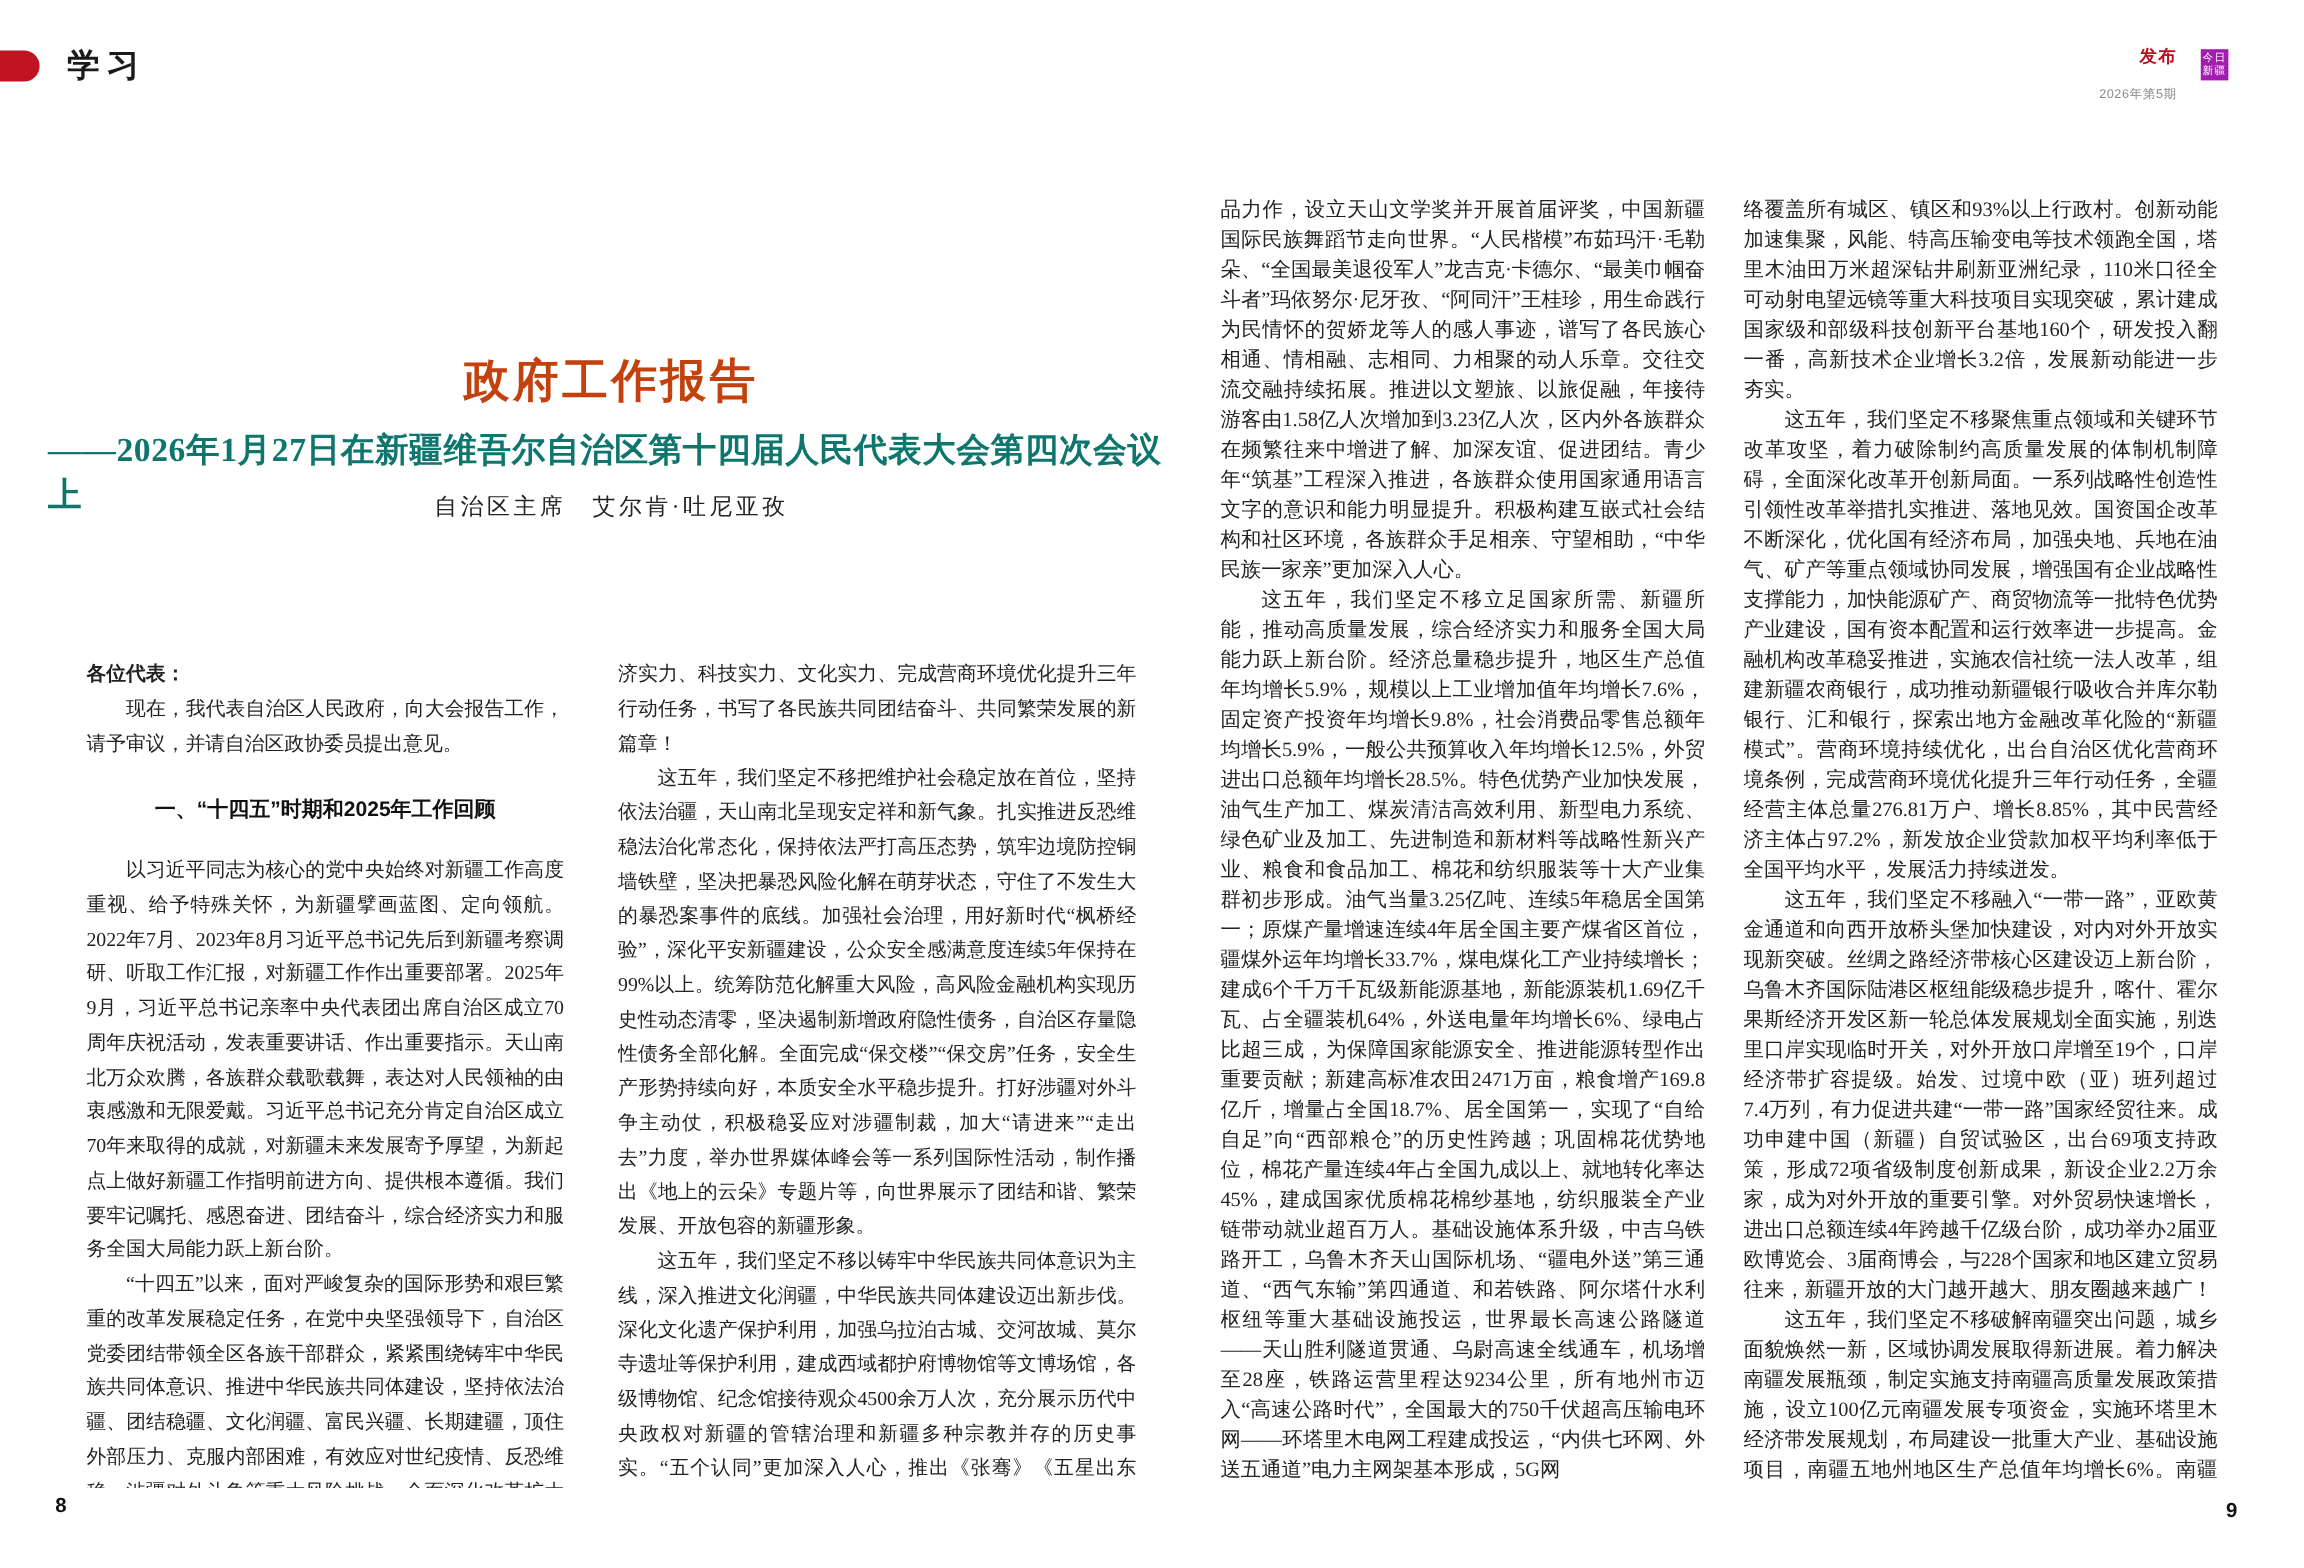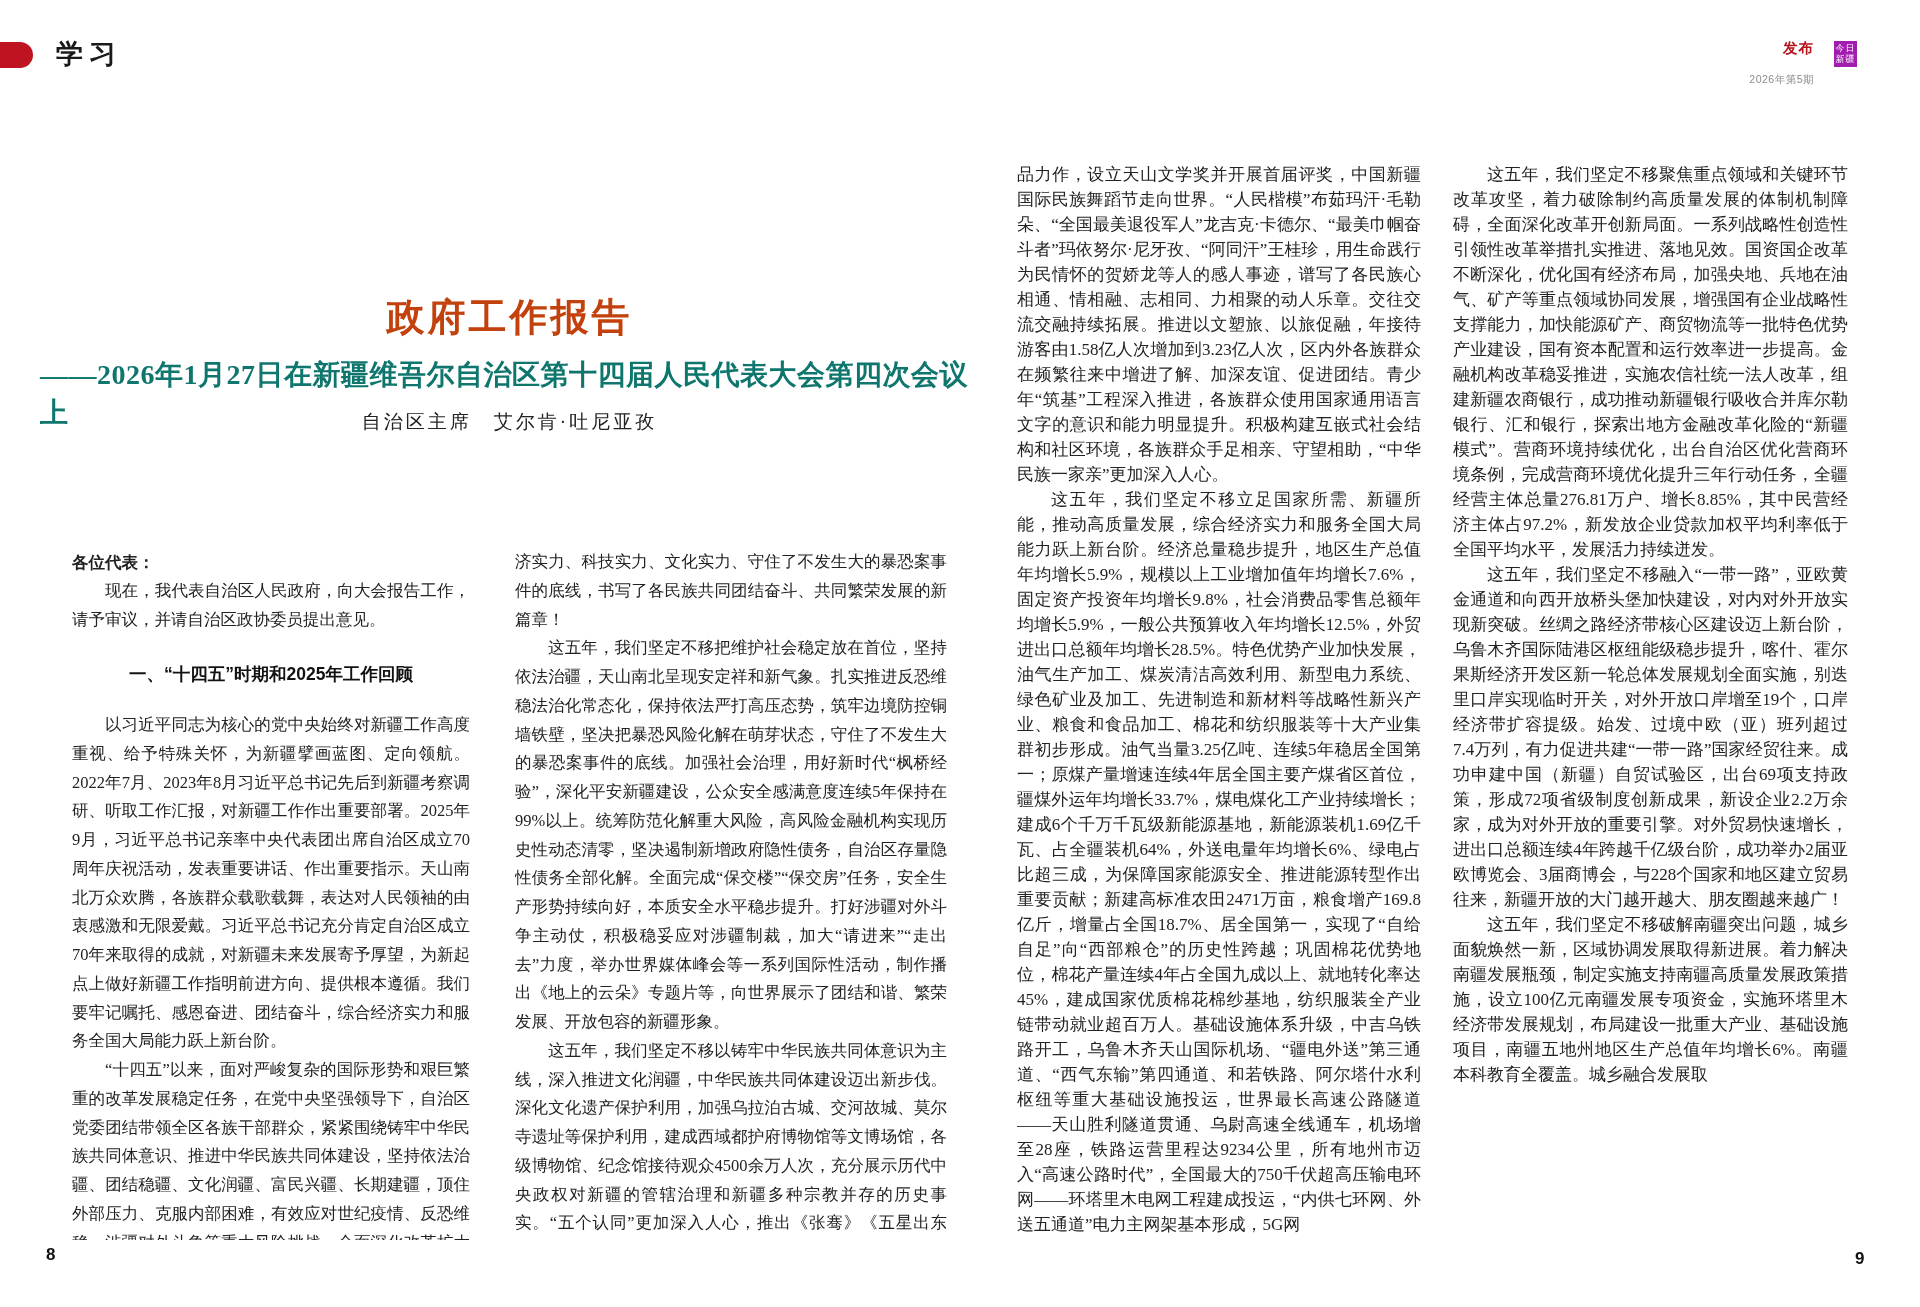--- a/index.html
+++ b/index.html
@@ -96,30 +96,31 @@
 
 <div class="col col-left" style="left:72px;top:548px;width:398px;height:692px;">
   <p class="salutation">各位代表：</p>
   <p class="para">现在，我代表自治区人民政府，向大会报告工作，请予审议，并请自治区政协委员提出意见。</p>
   <h3 class="section-heading">一、“十四五”时期和2025年工作回顾</h3>
   <p class="para">以习近平同志为核心的党中央始终对新疆工作高度重视、给予特殊关怀，为新疆擘画蓝图、定向领航。2022年7月、2023年8月习近平总书记先后到新疆考察调研、听取工作汇报，对新疆工作作出重要部署。2025年9月，习近平总书记亲率中央代表团出席自治区成立70周年庆祝活动，发表重要讲话、作出重要指示。天山南北万众欢腾，各族群众载歌载舞，表达对人民领袖的由衷感激和无限爱戴。习近平总书记充分肯定自治区成立70年来取得的成就，对新疆未来发展寄予厚望，为新起点上做好新疆工作指明前进方向、提供根本遵循。我们要牢记嘱托、感恩奋进、团结奋斗，综合经济实力和服务全国大局能力跃上新台阶。</p>
   <p class="para">“十四五”以来，面对严峻复杂的国际形势和艰巨繁重的改革发展稳定任务，在党中央坚强领导下，自治区党委团结带领全区各族干部群众，紧紧围绕铸牢中华民族共同体意识、推进中华民族共同体建设，坚持依法治疆、团结稳疆、文化润疆、富民兴疆、长期建疆，顶住外部压力、克服内部困难，有效应对世纪疫情、反恐维稳、涉疆对外斗争等重大风险挑战，全面深化改革扩大开放，紧贴民生推动高质量发展，新疆步入了发展最好、变化最大、各族群众得实惠最多的历史时期，“十四五”规划主要目标任务胜利完成，新疆经</p>
 </div>
 
 <div class="col col-left" style="left:515px;top:548px;width:432px;height:692px;">
-  <p class="cont">济实力、科技实力、文化实力、守住了不发生大的暴恐案事件的底线，书写了各民族共同团结奋斗、共同繁荣发展的新篇章！</p>
+  <p class="cont">济实力、科技实力、文化实力、完成营商环境优化提升三年行动任务，书写了各民族共同团结奋斗、共同繁荣发展的新篇章！</p>
   <p class="para">这五年，我们坚定不移把维护社会稳定放在首位，坚持依法治疆，天山南北呈现安定祥和新气象。扎实推进反恐维稳法治化常态化，保持依法严打高压态势，筑牢边境防控铜墙铁壁，坚决把暴恐风险化解在萌芽状态，守住了不发生大的暴恐案事件的底线。加强社会治理，用好新时代“枫桥经验”，深化平安新疆建设，公众安全感满意度连续5年保持在99%以上。统筹防范化解重大风险，高风险金融机构实现历史性动态清零，坚决遏制新增政府隐性债务，自治区存量隐性债务全部化解。全面完成“保交楼”“保交房”任务，安全生产形势持续向好，本质安全水平稳步提升。打好涉疆对外斗争主动仗，积极稳妥应对涉疆制裁，加大“请进来”“走出去”力度，举办世界媒体峰会等一系列国际性活动，制作播出《地上的云朵》专题片等，向世界展示了团结和谐、繁荣发展、开放包容的新疆形象。</p>
   <p class="para">这五年，我们坚定不移以铸牢中华民族共同体意识为主线，深入推进文化润疆，中华民族共同体建设迈出新步伐。深化文化遗产保护利用，加强乌拉泊古城、交河故城、莫尔寺遗址等保护利用，建成西域都护府博物馆等文博场馆，各级博物馆、纪念馆接待观众4500余万人次，充分展示历代中央政权对新疆的管辖治理和新疆多种宗教并存的历史事实。“五个认同”更加深入人心，推出《张骞》《五星出东方》《本巴》《我的阿勒泰》等一批深受各族群众喜爱的精</p>
 </div>
 
 <div class="col col-right" style="left:1017px;top:162px;width:404px;height:1078px;">
   <p class="cont">品力作，设立天山文学奖并开展首届评奖，中国新疆国际民族舞蹈节走向世界。“人民楷模”布茹玛汗·毛勒朵、“全国最美退役军人”龙吉克·卡德尔、“最美巾帼奋斗者”玛依努尔·尼牙孜、“阿同汗”王桂珍，用生命践行为民情怀的贺娇龙等人的感人事迹，谱写了各民族心相通、情相融、志相同、力相聚的动人乐章。交往交流交融持续拓展。推进以文塑旅、以旅促融，年接待游客由1.58亿人次增加到3.23亿人次，区内外各族群众在频繁往来中增进了解、加深友谊、促进团结。青少年“筑基”工程深入推进，各族群众使用国家通用语言文字的意识和能力明显提升。积极构建互嵌式社会结构和社区环境，各族群众手足相亲、守望相助，“中华民族一家亲”更加深入人心。</p>
   <p class="para">这五年，我们坚定不移立足国家所需、新疆所能，推动高质量发展，综合经济实力和服务全国大局能力跃上新台阶。经济总量稳步提升，地区生产总值年均增长5.9%，规模以上工业增加值年均增长7.6%，固定资产投资年均增长9.8%，社会消费品零售总额年均增长5.9%，一般公共预算收入年均增长12.5%，外贸进出口总额年均增长28.5%。特色优势产业加快发展，油气生产加工、煤炭清洁高效利用、新型电力系统、绿色矿业及加工、先进制造和新材料等战略性新兴产业、粮食和食品加工、棉花和纺织服装等十大产业集群初步形成。油气当量3.25亿吨、连续5年稳居全国第一；原煤产量增速连续4年居全国主要产煤省区首位，疆煤外运年均增长33.7%，煤电煤化工产业持续增长；建成6个千万千瓦级新能源基地，新能源装机1.69亿千瓦、占全疆装机64%，外送电量年均增长6%、绿电占比超三成，为保障国家能源安全、推进能源转型作出重要贡献；新建高标准农田2471万亩，粮食增产169.8亿斤，增量占全国18.7%、居全国第一，实现了“自给自足”向“西部粮仓”的历史性跨越；巩固棉花优势地位，棉花产量连续4年占全国九成以上、就地转化率达45%，建成国家优质棉花棉纱基地，纺织服装全产业链带动就业超百万人。基础设施体系升级，中吉乌铁路开工，乌鲁木齐天山国际机场、“疆电外送”第三通道、“西气东输”第四通道、和若铁路、阿尔塔什水利枢纽等重大基础设施投运，世界最长高速公路隧道——天山胜利隧道贯通、乌尉高速全线通车，机场增至28座，铁路运营里程达9234公里，所有地州市迈入“高速公路时代”，全国最大的750千伏超高压输电环网——环塔里木电网工程建成投运，“内供七环网、外送五通道”电力主网架基本形成，5G网</p>
 </div>
 
 <div class="col col-right" style="left:1453px;top:162px;width:395px;height:1078px;">
+  <p class="cont">络覆盖所有城区、镇区和93%以上行政村。创新动能加速集聚，风能、特高压输变电等技术领跑全国，塔里木油田万米超深钻井刷新亚洲纪录，110米口径全可动射电望远镜等重大科技项目实现突破，累计建成国家级和部级科技创新平台基地160个，研发投入翻一番，高新技术企业增长3.2倍，发展新动能进一步夯实。</p>
   <p class="para">这五年，我们坚定不移聚焦重点领域和关键环节改革攻坚，着力破除制约高质量发展的体制机制障碍，全面深化改革开创新局面。一系列战略性创造性引领性改革举措扎实推进、落地见效。国资国企改革不断深化，优化国有经济布局，加强央地、兵地在油气、矿产等重点领域协同发展，增强国有企业战略性支撑能力，加快能源矿产、商贸物流等一批特色优势产业建设，国有资本配置和运行效率进一步提高。金融机构改革稳妥推进，实施农信社统一法人改革，组建新疆农商银行，成功推动新疆银行吸收合并库尔勒银行、汇和银行，探索出地方金融改革化险的“新疆模式”。营商环境持续优化，出台自治区优化营商环境条例，完成营商环境优化提升三年行动任务，全疆经营主体总量276.81万户、增长8.85%，其中民营经济主体占97.2%，新发放企业贷款加权平均利率低于全国平均水平，发展活力持续迸发。</p>
   <p class="para">这五年，我们坚定不移融入“一带一路”，亚欧黄金通道和向西开放桥头堡加快建设，对内对外开放实现新突破。丝绸之路经济带核心区建设迈上新台阶，乌鲁木齐国际陆港区枢纽能级稳步提升，喀什、霍尔果斯经济开发区新一轮总体发展规划全面实施，别迭里口岸实现临时开关，对外开放口岸增至19个，口岸经济带扩容提级。始发、过境中欧（亚）班列超过7.4万列，有力促进共建“一带一路”国家经贸往来。成功申建中国（新疆）自贸试验区，出台69项支持政策，形成72项省级制度创新成果，新设企业2.2万余家，成为对外开放的重要引擎。对外贸易快速增长，进出口总额连续4年跨越千亿级台阶，成功举办2届亚欧博览会、3届商博会，与228个国家和地区建立贸易往来，新疆开放的大门越开越大、朋友圈越来越广！</p>
   <p class="para">这五年，我们坚定不移破解南疆突出问题，城乡面貌焕然一新，区域协调发展取得新进展。着力解决南疆发展瓶颈，制定实施支持南疆高质量发展政策措施，设立100亿元南疆发展专项资金，实施环塔里木经济带发展规划，布局建设一批重大产业、基础设施项目，南疆五地州地区生产总值年均增长6%。南疆本科教育全覆盖。城乡融合发展取</p>
 </div>
 
 <div class="page-num page-num-left">8</div>
 <div class="page-num page-num-right">9</div>
 
 </body></html>

